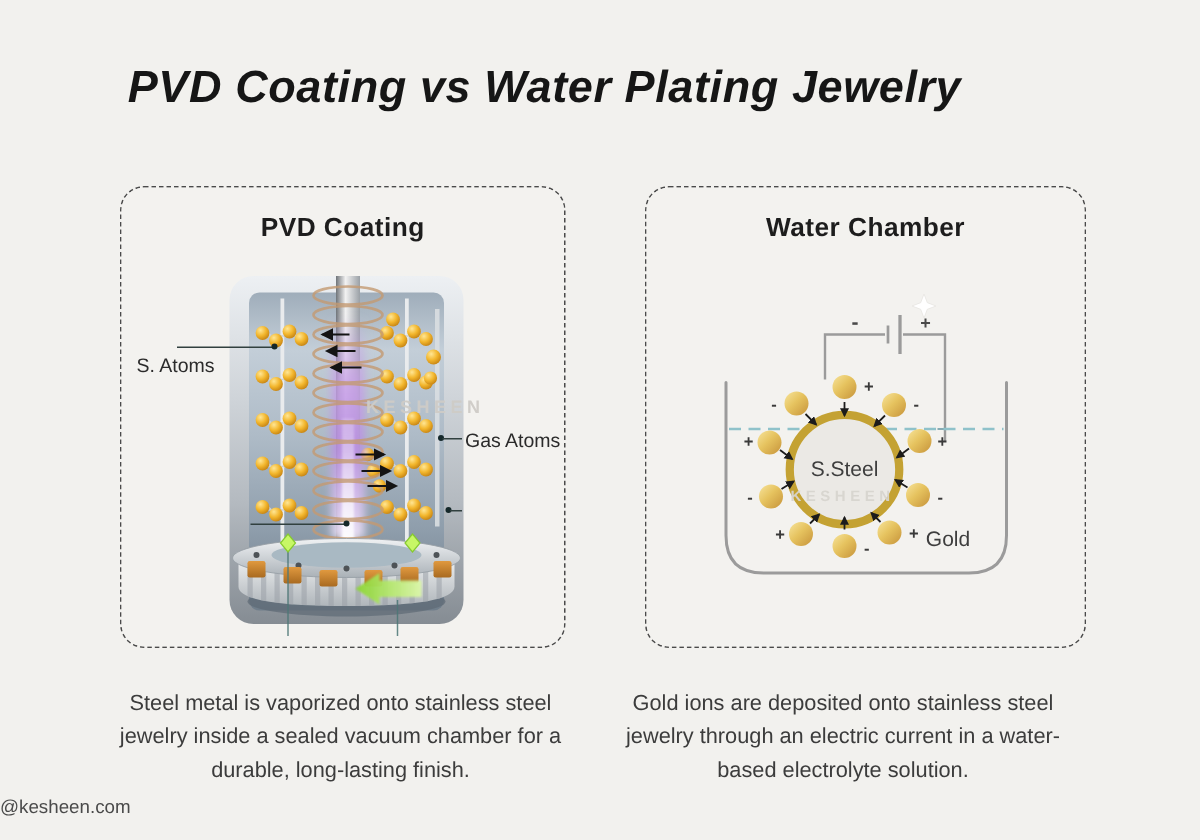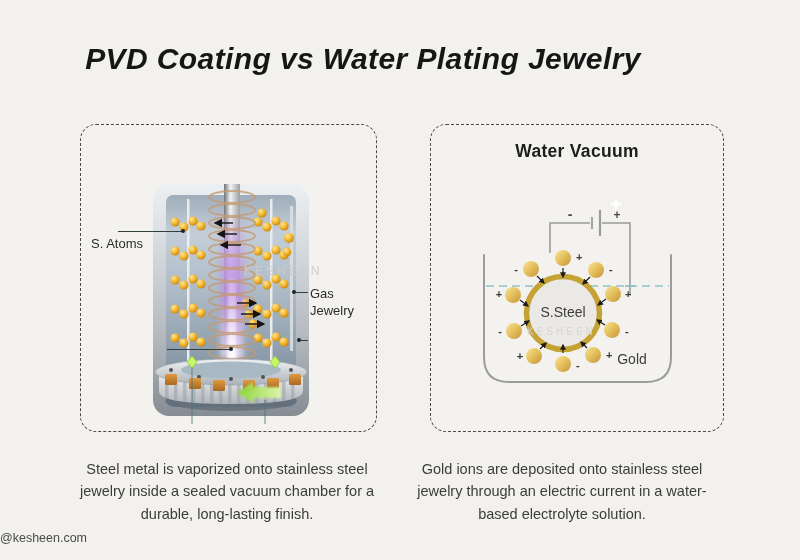--- a/index.html
+++ b/index.html
@@ -20,41 +20,42 @@
   #water-panel{left:430px;width:294px;}
   .panel-heading{
     position:absolute;top:16px;left:0;width:100%;text-align:center;
     font-size:17.5px;font-weight:700;letter-spacing:.3px;color:#1d1d1d;
   }
   .diagram{position:absolute;}
   .lbl{position:absolute;font-size:13px;color:#2b2b2b;line-height:1.32;}
   .lead{position:absolute;height:0;border-top:1.2px solid #31403f;}
   .dot{position:absolute;width:4px;height:4px;border-radius:50%;background:#15282a;}
   .watermark{
-    position:absolute;font-size:12px;font-weight:400;letter-spacing:3px;
+    position:absolute;font-size:12px;font-weight:700;letter-spacing:3px;
     color:#cfccc7;opacity:.95;z-index:3;pointer-events:none;
   }
   #water-watermark{font-size:10px;color:#d8d5cf;}
   .desc{
     position:absolute;top:458px;width:322px;text-align:center;
     font-size:14.5px;line-height:1.55;color:#3c3c3c;
   }
   #pvd-desc{left:66px;}
   #water-desc{left:401px;}
   .footer{
     position:absolute;top:531px;left:0;width:100%;text-align:left;
     font-size:12.5px;color:#4a4a4a;
   }
 </style>
 </head>
 <body>
 
 <div class="title">PVD Coating vs Water Plating Jewelry</div>
 
 <div class="panel" id="pvd-panel">
+  <div class="panel-heading">PVD Coating</div>
 
   <svg class="diagram" style="left:66px;top:54px;" width="170" height="247" viewBox="148 178 170 247">
     <defs>
       <linearGradient id="outerGrad" x1="0" y1="0" x2="0" y2="1">
         <stop offset="0" stop-color="#edf0f3"></stop>
           <stop offset=".35" stop-color="#cfd4d9"></stop>
         <stop offset=".65" stop-color="#b4bac0"></stop>
           <stop offset="1" stop-color="#858c93"></stop>
       </linearGradient>
       <linearGradient id="innerGrad" x1="0" y1="0" x2="0" y2="1">
@@ -224,31 +225,31 @@
   </svg>
 
   <div class="watermark" style="left:163px;top:139px;">KESHEEN</div>
 
   <div class="lead" style="left:37px;top:106px;width:66px;"></div>
   <div class="dot" style="left:100px;top:104px;"></div>
   <div class="lbl" style="left:10px;top:110px;width:58px;">S. Atoms</div>
 
   <div class="dot" style="left:211px;top:165px;"></div>
   <div class="lead" style="left:214px;top:167px;width:13px;"></div>
-  <div class="lbl" style="left:229px;top:160px;width:70px;">Gas Jewelry</div>
+  <div class="lbl" style="left:229px;top:160px;width:70px;">Gas Atoms</div>
 
   <div class="lead" style="left:86px;top:224px;width:63px;"></div>
   <div class="dot" style="left:148px;top:222px;"></div>
 
   <div class="dot" style="left:216px;top:213px;"></div>
   <div class="lead" style="left:219px;top:215px;width:8px;"></div>
 </div>
 
 <div class="panel" id="water-panel">
-  <div class="panel-heading">Water Vacuum</div>
+  <div class="panel-heading">Water Chamber</div>
 
   <svg class="diagram" style="left:40px;top:68px;" width="220" height="198" viewBox="470 192 220 198">
     <defs>
       <linearGradient id="ionGrad" x1="0" y1="0" x2="1" y2="1">
         <stop offset="0" stop-color="#f7e49c"></stop>
           <stop offset=".45" stop-color="#e6c35f"></stop>
         <stop offset="1" stop-color="#c6933a"></stop>
       </linearGradient>
       <marker id="ah2" markerWidth="6" markerHeight="6" refX="4" refY="2.5" orient="auto">
         <path d="M0,0 L5,2.5 L0,5 Z" fill="#1c1c1c"></path>

